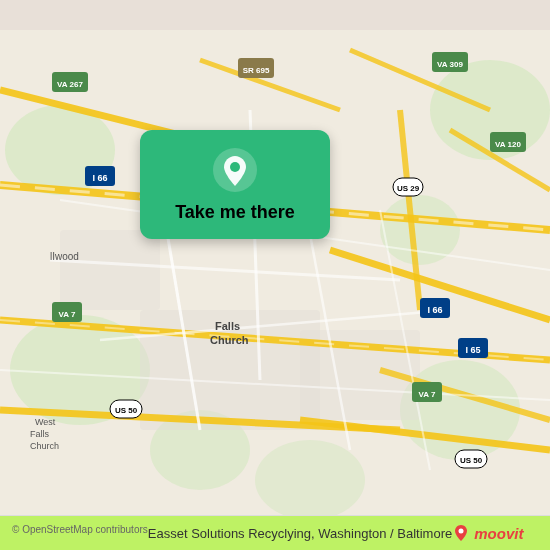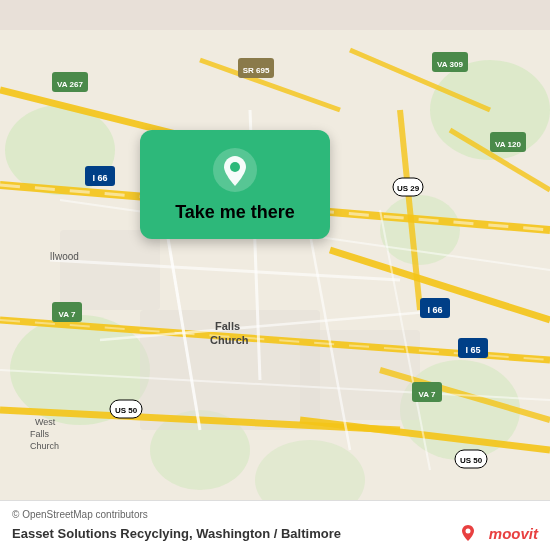--- a/index.html
+++ b/index.html
@@ -55,50 +55,50 @@
       font-weight: bold;
       white-space: nowrap;
     }
 
     
     .bottom-bar {
       position: absolute;
       bottom: 0;
       left: 0;
       width: 100%;
-      background: #ffffff;
+      background: #bef264;
       border-top: 1px solid #ddd;
       padding: 8px 12px;
       display: flex;
-      flex-direction: column;
+      flex-direction: row;
       z-index: 10;
     }
 
     .copyright-row {
       font-size: 10px;
       color: #666;
       margin-bottom: 4px;
     }
 
     .info-row {
       display: flex;
       align-items: center;
       justify-content: space-between;
     }
 
     .location-text {
       font-size: 13px;
       color: #333;
-      font-weight: 700;
+      font-weight: 400;
     }
 
     .moovit-logo {
       display: flex;
       align-items: center;
-      gap: 12px;
+      gap: 4px;
     }
 
     .moovit-pin {
       width: 18px;
       height: 18px;
     }
 
     .moovit-text {
       font-size: 15px;
       font-weight: bold;

